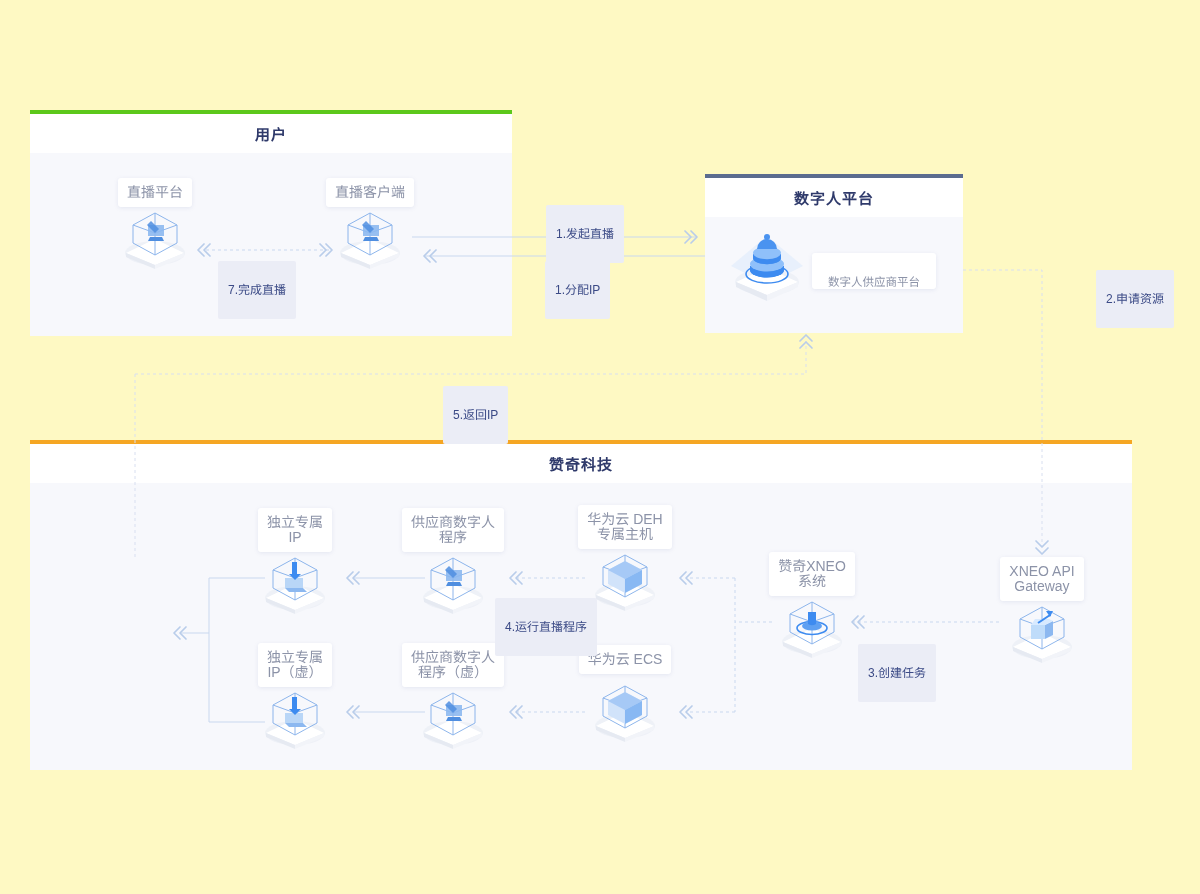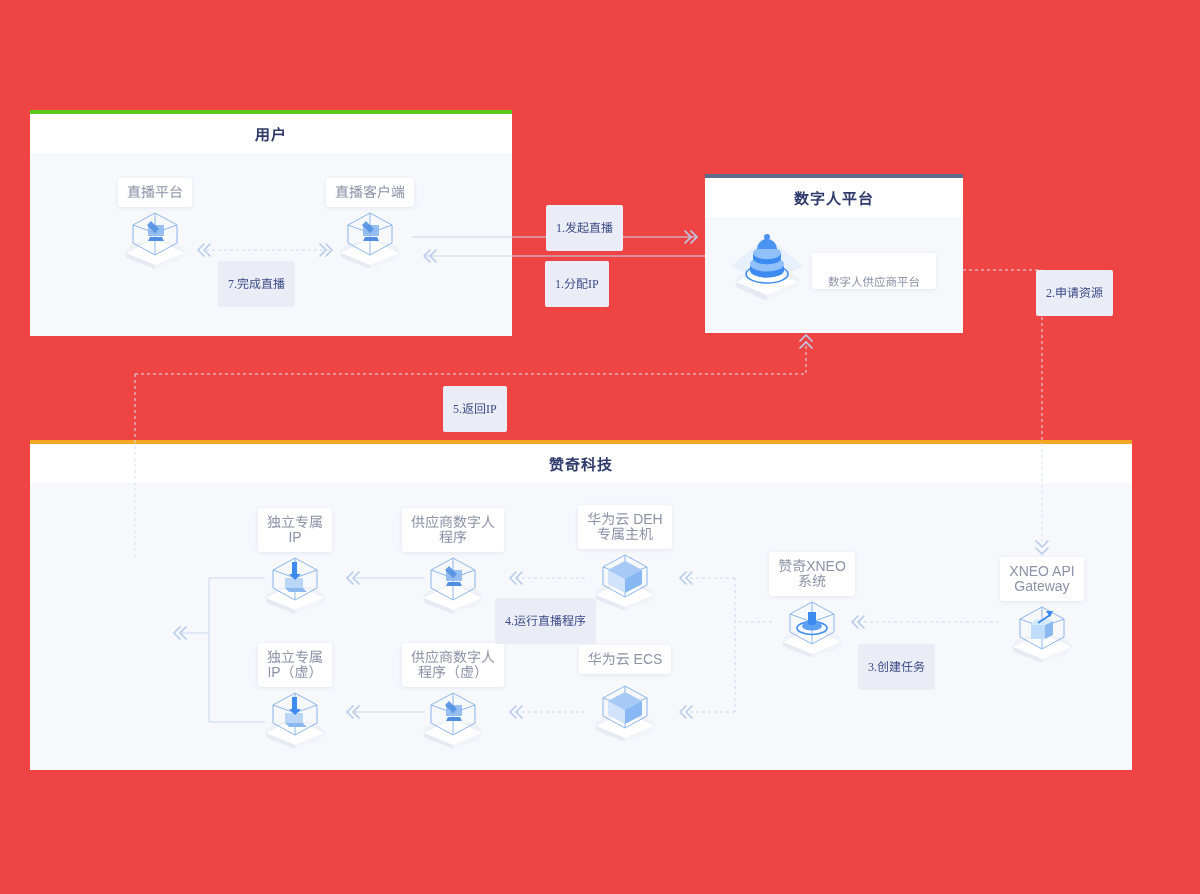--- a/index.html
+++ b/index.html
@@ -10,21 +10,21 @@
   }
   body {
     font-family: "Liberation Sans", "DejaVu Sans", sans-serif;
     -webkit-font-smoothing: antialiased;
   }
 
   #canvas {
     position: relative;
     width: 1200px;
     height: 894px;
-    background: #ef4444;
+    background: #fef9c3;
     overflow: hidden;
   }
 
   
   .panel {
     position: absolute;
     box-sizing: border-box;
   }
   .panel-accent {
     position: absolute;
@@ -93,25 +93,24 @@
   }
   .node-icon svg { display:block; width:74px; height:66px; }
 
   
   .chip {
     position: absolute;
     background: #ebedf6;
     color: #3b4a86;
     font-size: 12px;
     line-height: 14px;
-    padding: 16px 10px;
+    padding: 22px 10px;
     border-radius: 2px;
     white-space: nowrap;
     z-index: 6;
-    font-family: Liberation Serif, serif;
   }
 
   
   .svg-layer {
     position: absolute;
     left: 0; top: 0;
     width: 1200px;
     height: 894px;
     pointer-events: none;
     z-index: 1;
@@ -490,20 +489,20 @@
         <path d="M26 28 L40 28 L40 42 L26 42 Z" fill="#bfdcfa"></path>
         <path d="M40 28 L48 24 L48 38 L40 42 Z" fill="#8cb8f0"></path>
         <path d="M30 22 L44 22 L48 24 L40 28 L26 28 Z" fill="#d8eaff"></path>
         <path d="M33 26 L45 18 L45 14" stroke="#3d8bf0" stroke-width="2" fill="none"></path>
         <path d="M41 14 L48 14 L45 20 Z" fill="#3d8bf0"></path>
       </svg>
     </div>
   </div>
 
   <div class="chip" style="left:546px; top:205px;">1.发起直播</div>
-  <div class="chip" style="left:1036px; top:270px;">2.申请资源</div>
+  <div class="chip" style="left:1096px; top:270px;">2.申请资源</div>
   <div class="chip" style="left:858px; top:644px;">3.创建任务</div>
   <div class="chip" style="left:495px; top:598px;">4.运行直播程序</div>
   <div class="chip" style="left:443px; top:386px;">5.返回IP</div>
   <div class="chip" style="left:545px; top:261px;">1.分配IP</div>
   <div class="chip" style="left:218px; top:261px;">7.完成直播</div>
 
 </div>
 
 </body></html>

